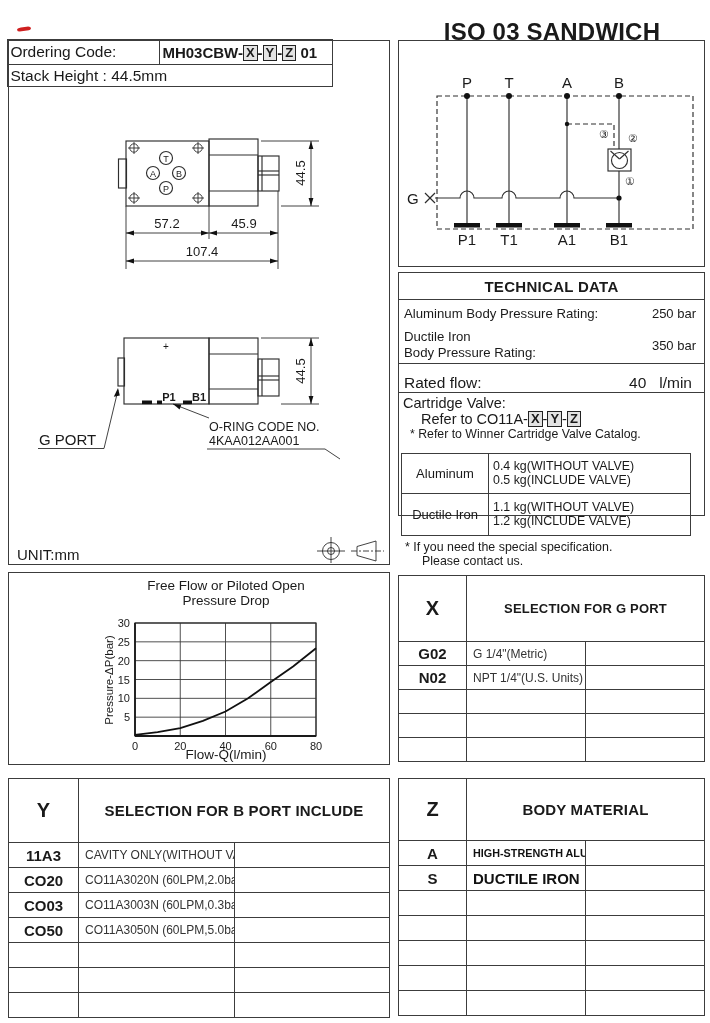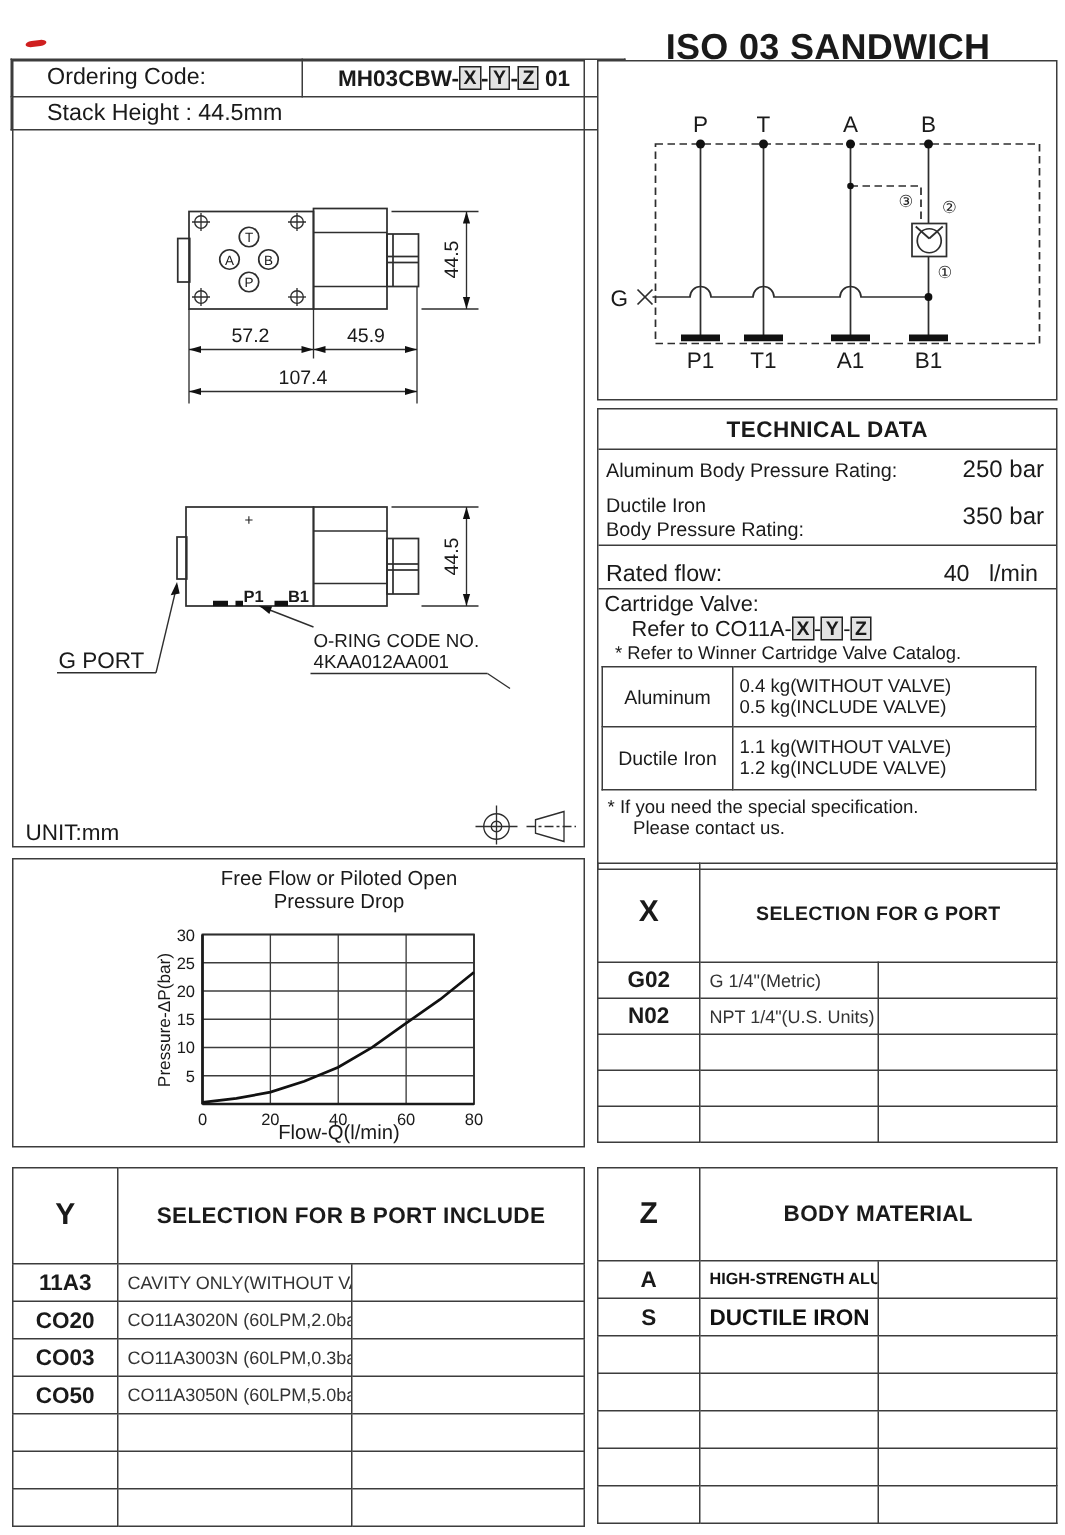--- a/index.html
+++ b/index.html
@@ -5,31 +5,31 @@
   html,body{margin:0;padding:0;}
   body{width:710px;height:1023px;background:#fff;position:relative;
        font-family:"Liberation Sans",sans-serif;color:#1a1a1a;overflow:hidden;}
   .abs{position:absolute;box-sizing:border-box;}
   .box{border:1.6px solid #3c3c3c;background:#fff;}
   
   .page-title{font-size:24px;font-weight:bold;text-align:center;letter-spacing:.2px;margin-top:12px;}
   .logo-mark{width:14px;height:4px;background:#cf1f1f;border-radius:60%/100%;transform:rotate(-8deg);}
   
   table.ord{border-collapse:collapse;table-layout:fixed;}
-  table.ord td{border:1.5px solid #3c3c3c;padding:0 23px;white-space:nowrap;overflow:hidden;}
+  table.ord td{border:1.5px solid #3c3c3c;padding:0 2px;white-space:nowrap;overflow:hidden;}
   .ord-label{font-size:15.5px;}
   .ord-code{font-size:15px;font-weight:bold;margin-top:44px;}
   .bx{display:inline-block;border:1.3px solid #222;background:#e3e3e3;padding:0 2px;
       line-height:1.05;font-weight:bold;font-size:13px;vertical-align:1px;}
   
   .tech-hdr{height:26px;border-bottom:1.6px solid #3c3c3c;display:flex;align-items:center;
             justify-content:center;font-size:15px;font-weight:bold;letter-spacing:.3px;}
   .trow{display:flex;justify-content:space-between;align-items:center;padding:0 8px 0 5px;}
   .tlabel{font-size:13.2px;}
-  .tvalue{font-size:16px;}
+  .tvalue{font-size:13px;}
   .sep{border-top:1.4px solid #3c3c3c;align-items:flex-end;}
   table.wtab{border-collapse:collapse;table-layout:fixed;margin-left:2px;}
   table.wtab td{border:1.4px solid #3c3c3c;padding:1px 4px;}
   .wmat{font-size:13px;text-align:center;}
   .wline{font-size:12.4px;line-height:1.12;white-space:nowrap;}
   .fnote{font-size:12.4px;line-height:1.16;padding-left:6px;}
   
   table.sel{border-collapse:collapse;table-layout:fixed;width:100%;}
   table.sel td{border:1.4px solid #3c3c3c;overflow:hidden;white-space:nowrap;padding:0 6px;}
   .hdr-code{font-size:20px;font-weight:bold;text-align:center;}
@@ -238,21 +238,21 @@
 
     <path class="dash" d="M168,83 H215 V108"></path>
     <circle class="blk" cx="168" cy="83" r="2.2"></circle>
 
     <text class="stext callout" x="205" y="97" text-anchor="middle">③</text>
     <text class="stext callout" x="234" y="101" text-anchor="middle">②</text>
     <text class="stext callout" x="231" y="144" text-anchor="middle">①</text>
   </svg>
 </div>
 
-<div class="abs box" style="left:398px;top:272px;width:307px;height:308px;">
+<div class="abs box" style="left:398px;top:272px;width:307px;height:244px;">
   <div class="tech-hdr">TECHNICAL DATA</div>
   <div class="trow" style="height:27px;">
     <span class="tlabel">Aluminum Body Pressure Rating:</span>
     <span class="tvalue">250 bar</span>
   </div>
   <div class="trow" style="height:36px;">
     <span class="tlabel" style="line-height:1.25;">
       <span>Ductile Iron</span><br>
       <span>Body Pressure Rating:</span>
     </span>
@@ -262,21 +262,21 @@
     <span style="font-size:15.5px;">Rated flow:</span>
     <span style="font-size:15.5px;padding-right:4px;">
       <span>40</span>&nbsp;&nbsp;&nbsp;<span>l/min</span>
     </span>
   </div>
   <div class="sep" style="padding:2px 0 0 4px;">
     <div style="font-size:14.5px;">Cartridge Valve:</div>
     <div style="font-size:14.5px;padding-left:18px;"><span>Refer to CO11A-</span><span class="bx">X</span><span>-</span><span class="bx">Y</span><span>-</span><span class="bx">Z</span></div>
     <div style="font-size:12.3px;padding-left:7px;">* Refer to Winner Cartridge Valve Catalog.</div>
   </div>
-  <table class="wtab" style="width:290px;margin-top:2px;">
+  <table class="wtab" style="width:290px;margin-top:12px;">
     <tbody>
         <tr style="height:40px;">
       <td style="width:78px;" class="wmat">Aluminum</td>
       <td>
         <div class="wline">0.4  kg(WITHOUT VALVE)</div>
         <div class="wline">0.5  kg(INCLUDE VALVE)</div>
       </td>
     </tr>
     <tr style="height:42px;">
       <td class="wmat">Ductile Iron</td>

